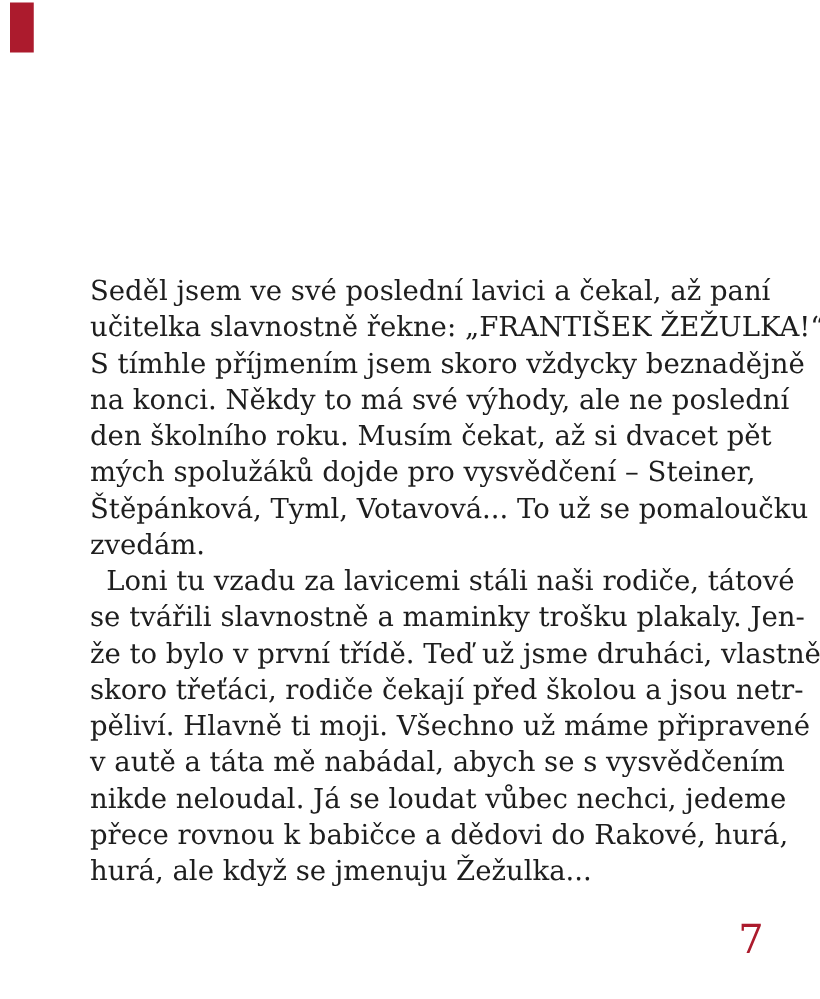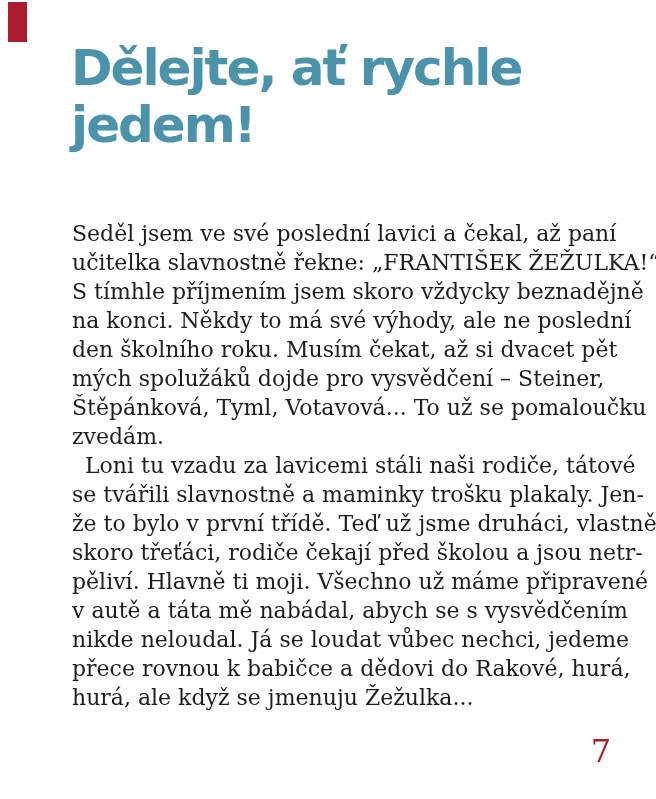--- a/index.html
+++ b/index.html
@@ -62,22 +62,20 @@
       font-family: "DejaVu Serif", serif;
     }
   </style>
 </head>
 <body>
 
 <div class="page">
 
   <div class="chapter-tab"></div>
 
-  <h1 class="chapter-title">Dělejte, ať rychle
-jedem!</h1>
 
   <div class="story">
     <p>Seděl jsem ve své poslední lavici a čekal, až paní
 učitelka slavnostně řekne: „FRANTIŠEK ŽEŽULKA!“
 S tímhle příjmením jsem skoro vždycky beznadějně
 na konci. Někdy to má své výhody, ale ne poslední
 den školního roku. Musím čekat, až si dvacet pět
 mých spolužáků dojde pro vysvědčení – Steiner,
 Štěpánková, Tyml, Votavová... To už se pomaloučku
 zvedám.</p>

